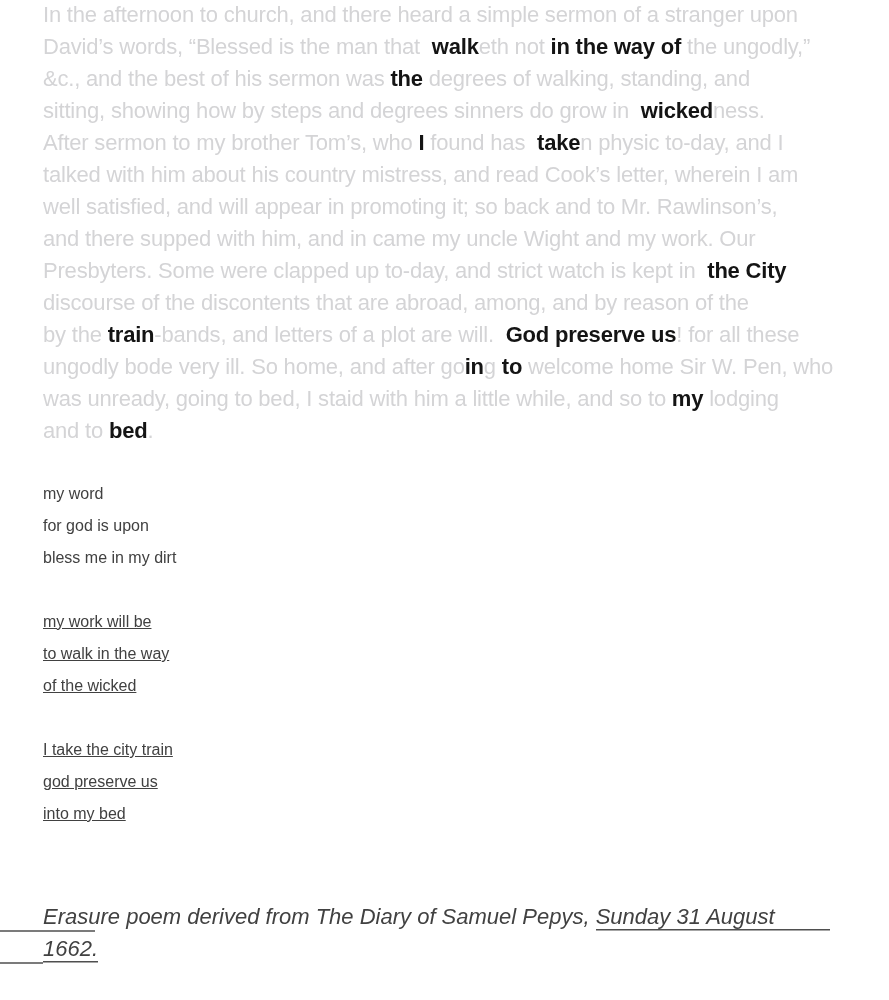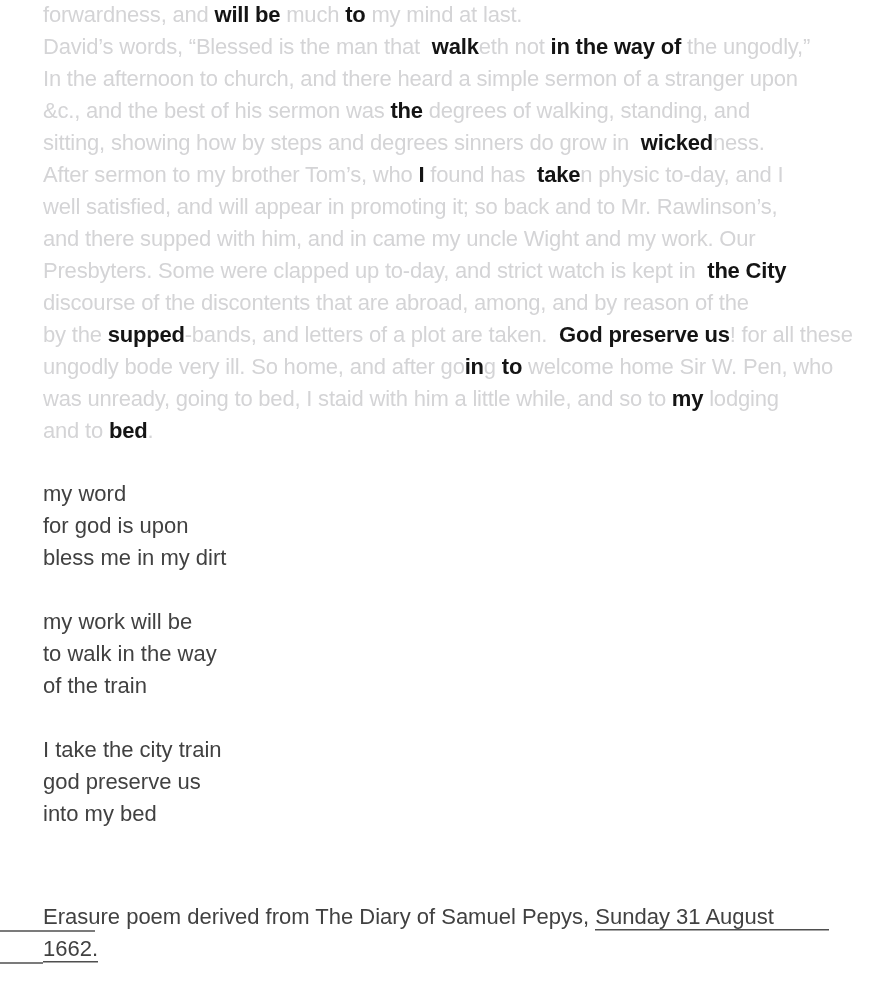--- a/index.html
+++ b/index.html
@@ -23,31 +23,32 @@
     font-size:22px;
     line-height:32px;
     letter-spacing:-0.2px;
   }
   .p-line{white-space:pre;}
   .p-line .fade{color:var(--faded);font-weight:400;}
   .p-line .hl{color:var(--highlight);font-weight:700;}
   
   .poem{
     margin-top:31px;
-    font-size:22px;
+    font-size:16px;
     line-height:32px;
     color:var(--poem);
   }
-  .stanza + .stanza{margin-top:32px;}
+  .stanza + .stanza{margin-top:32px;text-decoration:underline;}
   
   .citation{
     position:relative;
     margin-top:71px;
     font-size:22px;
     line-height:32px;
+    font-style:italic;
     color:var(--poem);
   }
   .cit-line{white-space:pre;}
   .cit-link{color:inherit;text-decoration:none;cursor:pointer;}
   .cit-u{
     white-space:pre;
     box-shadow:0 1.5px 0 0 var(--underline);
   }
   .ul-artifact{
     position:absolute;
@@ -57,46 +58,46 @@
   }
   .ul-a1{left:-43px;top:29px;width:95px;}
   .ul-a2{left:-43px;top:61px;width:43px;}
 </style>
 </head>
 <body>
 
 <main class="page">
 
   <section class="passage" id="passage">
-      <div class="p-line"><span class="fade">forwardness, and </span><span class="hl">will be</span><span class="fade"> much </span><span class="hl">to</span><span class="fade"> my mind at last.</span></div>
+      <div class="p-line"><span class="fade">In the afternoon to church, and there heard a simple sermon of a stranger upon</span></div>
       <div class="p-line"><span class="fade">David’s words, “Blessed is the man that  </span><span class="hl">walk</span><span class="fade">eth not </span><span class="hl">in the way of</span><span class="fade"> the ungodly,”</span></div>
-      <div class="p-line"><span class="fade">In the afternoon to church, and there heard a simple sermon of a stranger upon</span></div>
       <div class="p-line"><span class="fade">&amp;c., and the best of his sermon was </span><span class="hl">the</span><span class="fade"> degrees of walking, standing, and</span></div>
       <div class="p-line"><span class="fade">sitting, showing how by steps and degrees sinners do grow in  </span><span class="hl">wicked</span><span class="fade">ness.</span></div>
       <div class="p-line"><span class="fade">After sermon to my brother Tom’s, who </span><span class="hl">I</span><span class="fade"> found has  </span><span class="hl">take</span><span class="fade">n physic to-day, and I</span></div>
+      <div class="p-line"><span class="fade">talked with him about his country mistress, and read Cook’s letter, wherein I am</span></div>
       <div class="p-line"><span class="fade">well satisfied, and will appear in promoting it; so back and to Mr. Rawlinson’s,</span></div>
       <div class="p-line"><span class="fade">and there supped with him, and in came my uncle Wight and my work. Our</span></div>
       <div class="p-line"><span class="fade">Presbyters. Some were clapped up to-day, and strict watch is kept in  </span><span class="hl">the City</span></div>
       <div class="p-line"><span class="fade">discourse of the discontents that are abroad, among, and by reason of the</span></div>
-      <div class="p-line"><span class="fade">by the </span><span class="hl">supped</span><span class="fade">-bands, and letters of a plot are taken.  </span><span class="hl">God preserve us</span><span class="fade">! for all these</span></div>
+      <div class="p-line"><span class="fade">by the </span><span class="hl">train</span><span class="fade">-bands, and letters of a plot are will.  </span><span class="hl">God preserve us</span><span class="fade">! for all these</span></div>
       <div class="p-line"><span class="fade">ungodly bode very ill. So home, and after go</span><span class="hl">in</span><span class="fade">g </span><span class="hl">to</span><span class="fade"> welcome home Sir W. Pen, who</span></div>
       <div class="p-line"><span class="fade">was unready, going to bed, I staid with him a little while, and so to </span><span class="hl">my</span><span class="fade"> lodging</span></div>
       <div class="p-line"><span class="fade">and to </span><span class="hl">bed</span><span class="fade">.</span></div>
     </section>
 
   <section class="poem" id="poem">
       <div class="stanza">
         <div class="poem-line">my word</div>
         <div class="poem-line">for god is upon</div>
         <div class="poem-line">bless me in my dirt</div>
       </div>
       <div class="stanza">
         <div class="poem-line">my work will be</div>
         <div class="poem-line">to walk in the way</div>
-        <div class="poem-line">of the train</div>
+        <div class="poem-line">of the wicked</div>
       </div>
       <div class="stanza">
         <div class="poem-line">I take the city train</div>
         <div class="poem-line">god preserve us</div>
         <div class="poem-line">into my bed</div>
       </div>
     </section>
 
   <footer class="citation">
     <div class="cit-line"><span>Erasure poem derived from The Diary of Samuel Pepys, </span><a href="#" class="cit-link"><span class="cit-u">Sunday 31 August         </span></a></div>

